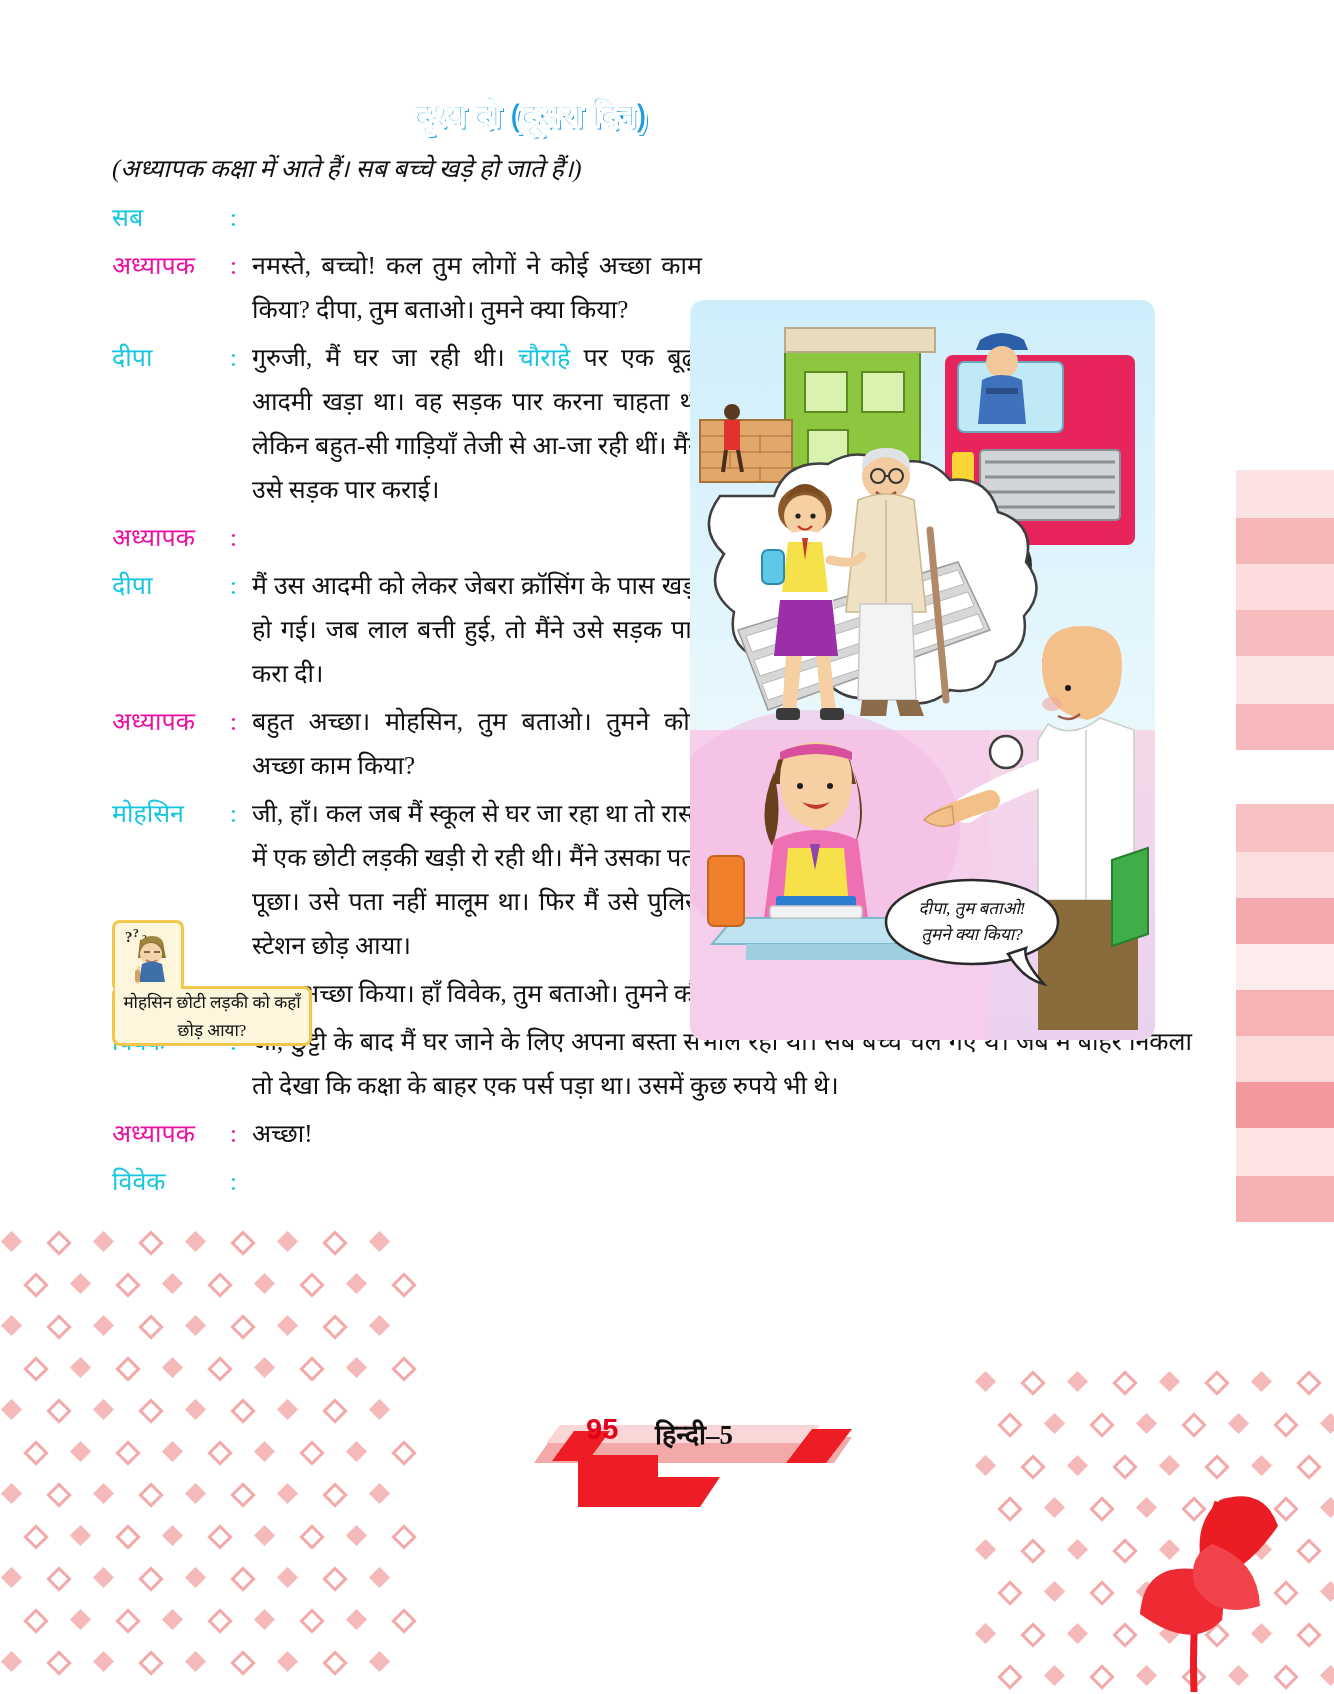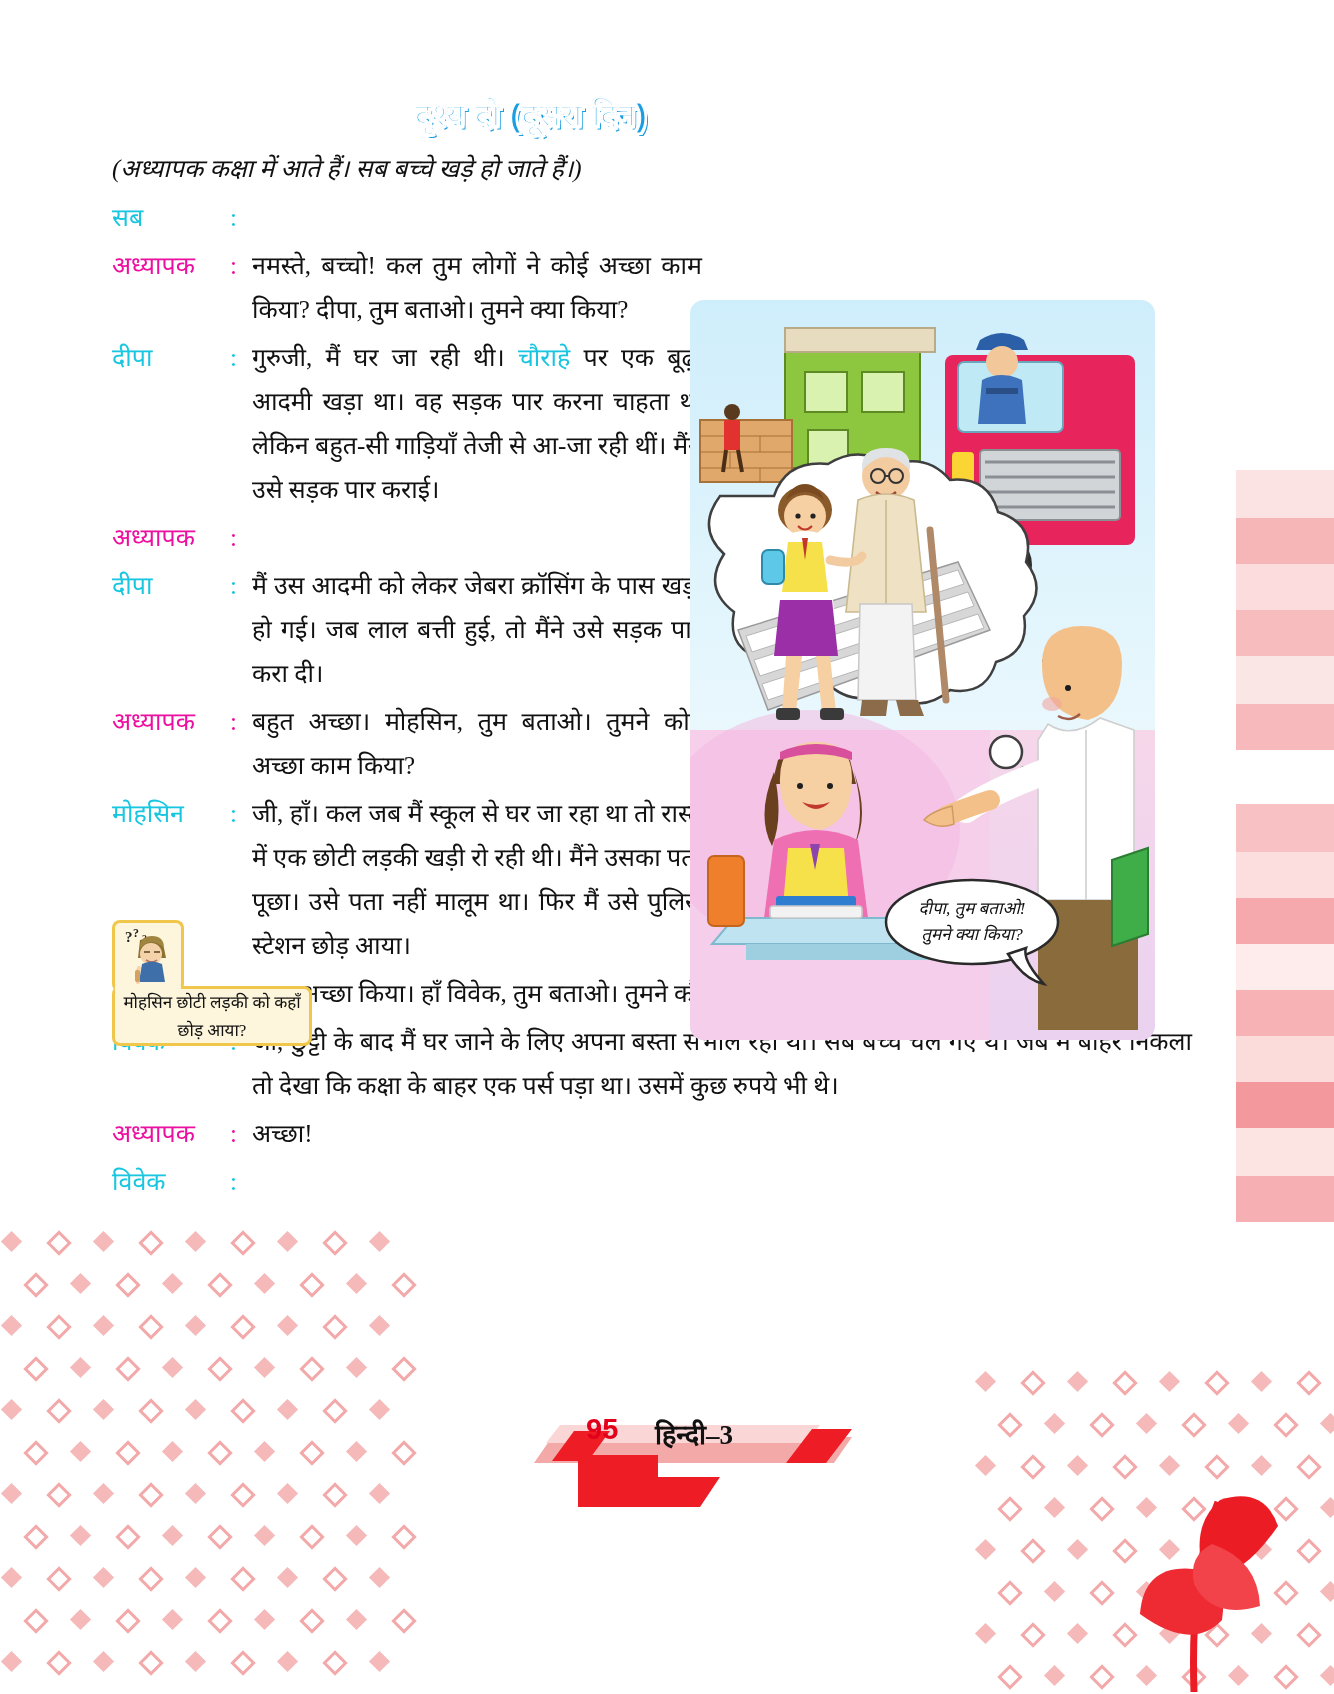--- a/index.html
+++ b/index.html
@@ -510,21 +510,21 @@
   <svg viewBox="0 0 1334 130" width="1334" height="130" xmlns="http://www.w3.org/2000/svg">
     <path d="M552 22 h300 l-18 26 h-300 z" fill="#f4a9a9"></path>
     <path d="M560 10 h260 l-14 18 h-260 z" fill="#fbd6d6"></path>
     <path d="M574 16 l36 0 l-22 30 l-36 0 z" fill="#ee1c25"></path>
     <path d="M578 40 h80 v52 h-80 z" fill="#ee1c25"></path>
     <path d="M600 62 h120 l-20 30 h-120 z" fill="#ee1c25"></path>
     <path d="M812 14 l40 0 l-26 34 l-40 0 z" fill="#ee1c25"></path>
   </svg>
 </div>
 <div class="pagenum">95</div>
-<div class="subjlabel">हिन्दी–3</div>
+<div class="subjlabel">हिन्दी–5</div>
 
 <div style="position:absolute;right:30px;bottom:0;width:260px;height:320px;">
   <svg viewBox="0 0 260 320" width="260" height="320" xmlns="http://www.w3.org/2000/svg">
     <path d="M150 318 q-4 -120 24 -190" stroke="#ec1c24" stroke-width="7" fill="none"></path>
     <path d="M176 126 q44 -14 58 26 q-40 58 -74 48 q-14 -48 16 -74z" fill="#ec1c24"></path>
     <path d="M158 196 q-58 -10 -62 44 q52 38 82 6 q6 -36 -20 -50z" fill="#ee2a32"></path>
     <path d="M168 170 q46 16 48 62 q-48 14 -66 -22 q-6 -28 18 -40z" fill="#f3434a"></path>
   </svg>
 </div>
 

